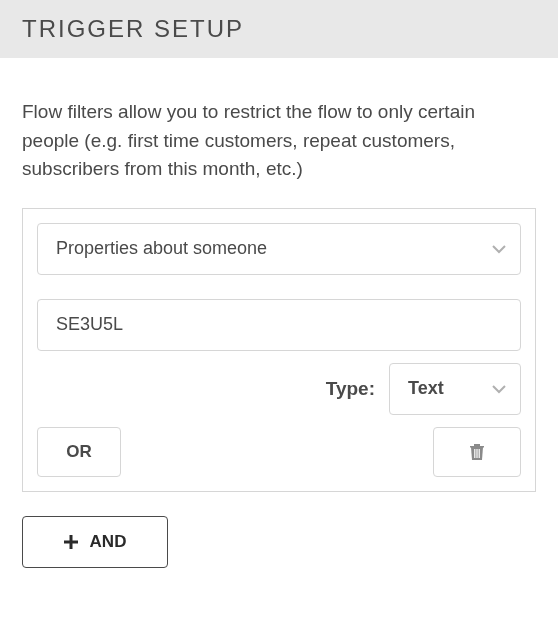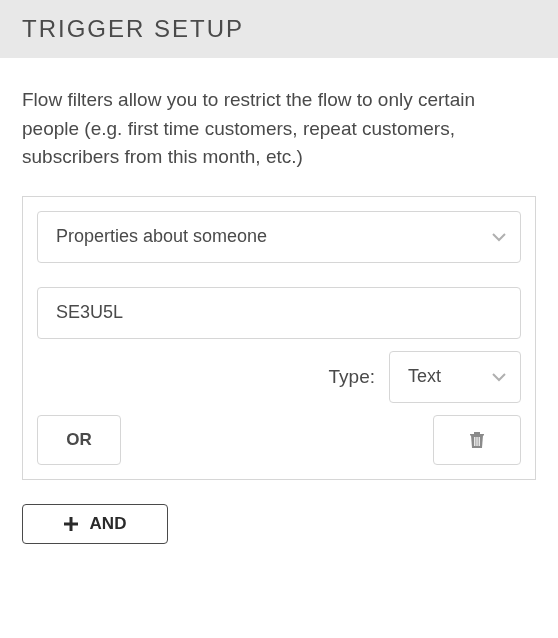--- a/index.html
+++ b/index.html
@@ -18,21 +18,21 @@
       background: #e8e8e8;
       padding: 15px 22px;
     }
     .header-title {
       font-size: 24px;
       font-weight: 400;
       letter-spacing: 2px;
       color: #4a4a4a;
     }
     .description {
-      padding: 28px 22px 24px 22px;
+      padding: 40px 22px 24px 22px;
       font-size: 19px;
       line-height: 1.5;
       color: #4a4a4a;
     }
     .filter-group {
       margin: 0 22px 24px 22px;
       border: 1px solid #d6d6d6;
       border-radius: 0;
       padding: 14px;
     }
@@ -76,20 +76,21 @@
       white-space: nowrap;
       overflow: hidden;
       text-overflow: ellipsis;
     }
     .type-row {
       display: flex;
       align-items: center;
       justify-content: flex-end;
       gap: 14px;
       margin-bottom: 12px;
+      font-weight: bold;
     }
     .type-label {
       font-size: 19px;
       color: #4a4a4a;
     }
     .type-select {
       width: 132px;
     }
     .bottom-row {
       display: flex;
@@ -124,21 +125,21 @@
     .trash-button svg {
       width: 16px;
       height: 18px;
       display: block;
     }
     .and-button {
       margin: 0 22px;
       background: #ffffff;
       border: 1px solid #4a4a4a;
       border-radius: 4px;
-      height: 40px;
+      height: 52px;
       width: 146px;
       display: flex;
       align-items: center;
       justify-content: center;
       gap: 12px;
       font-size: 17px;
       font-weight: 700;
       color: #2a2a2a;
       cursor: pointer;
     }

